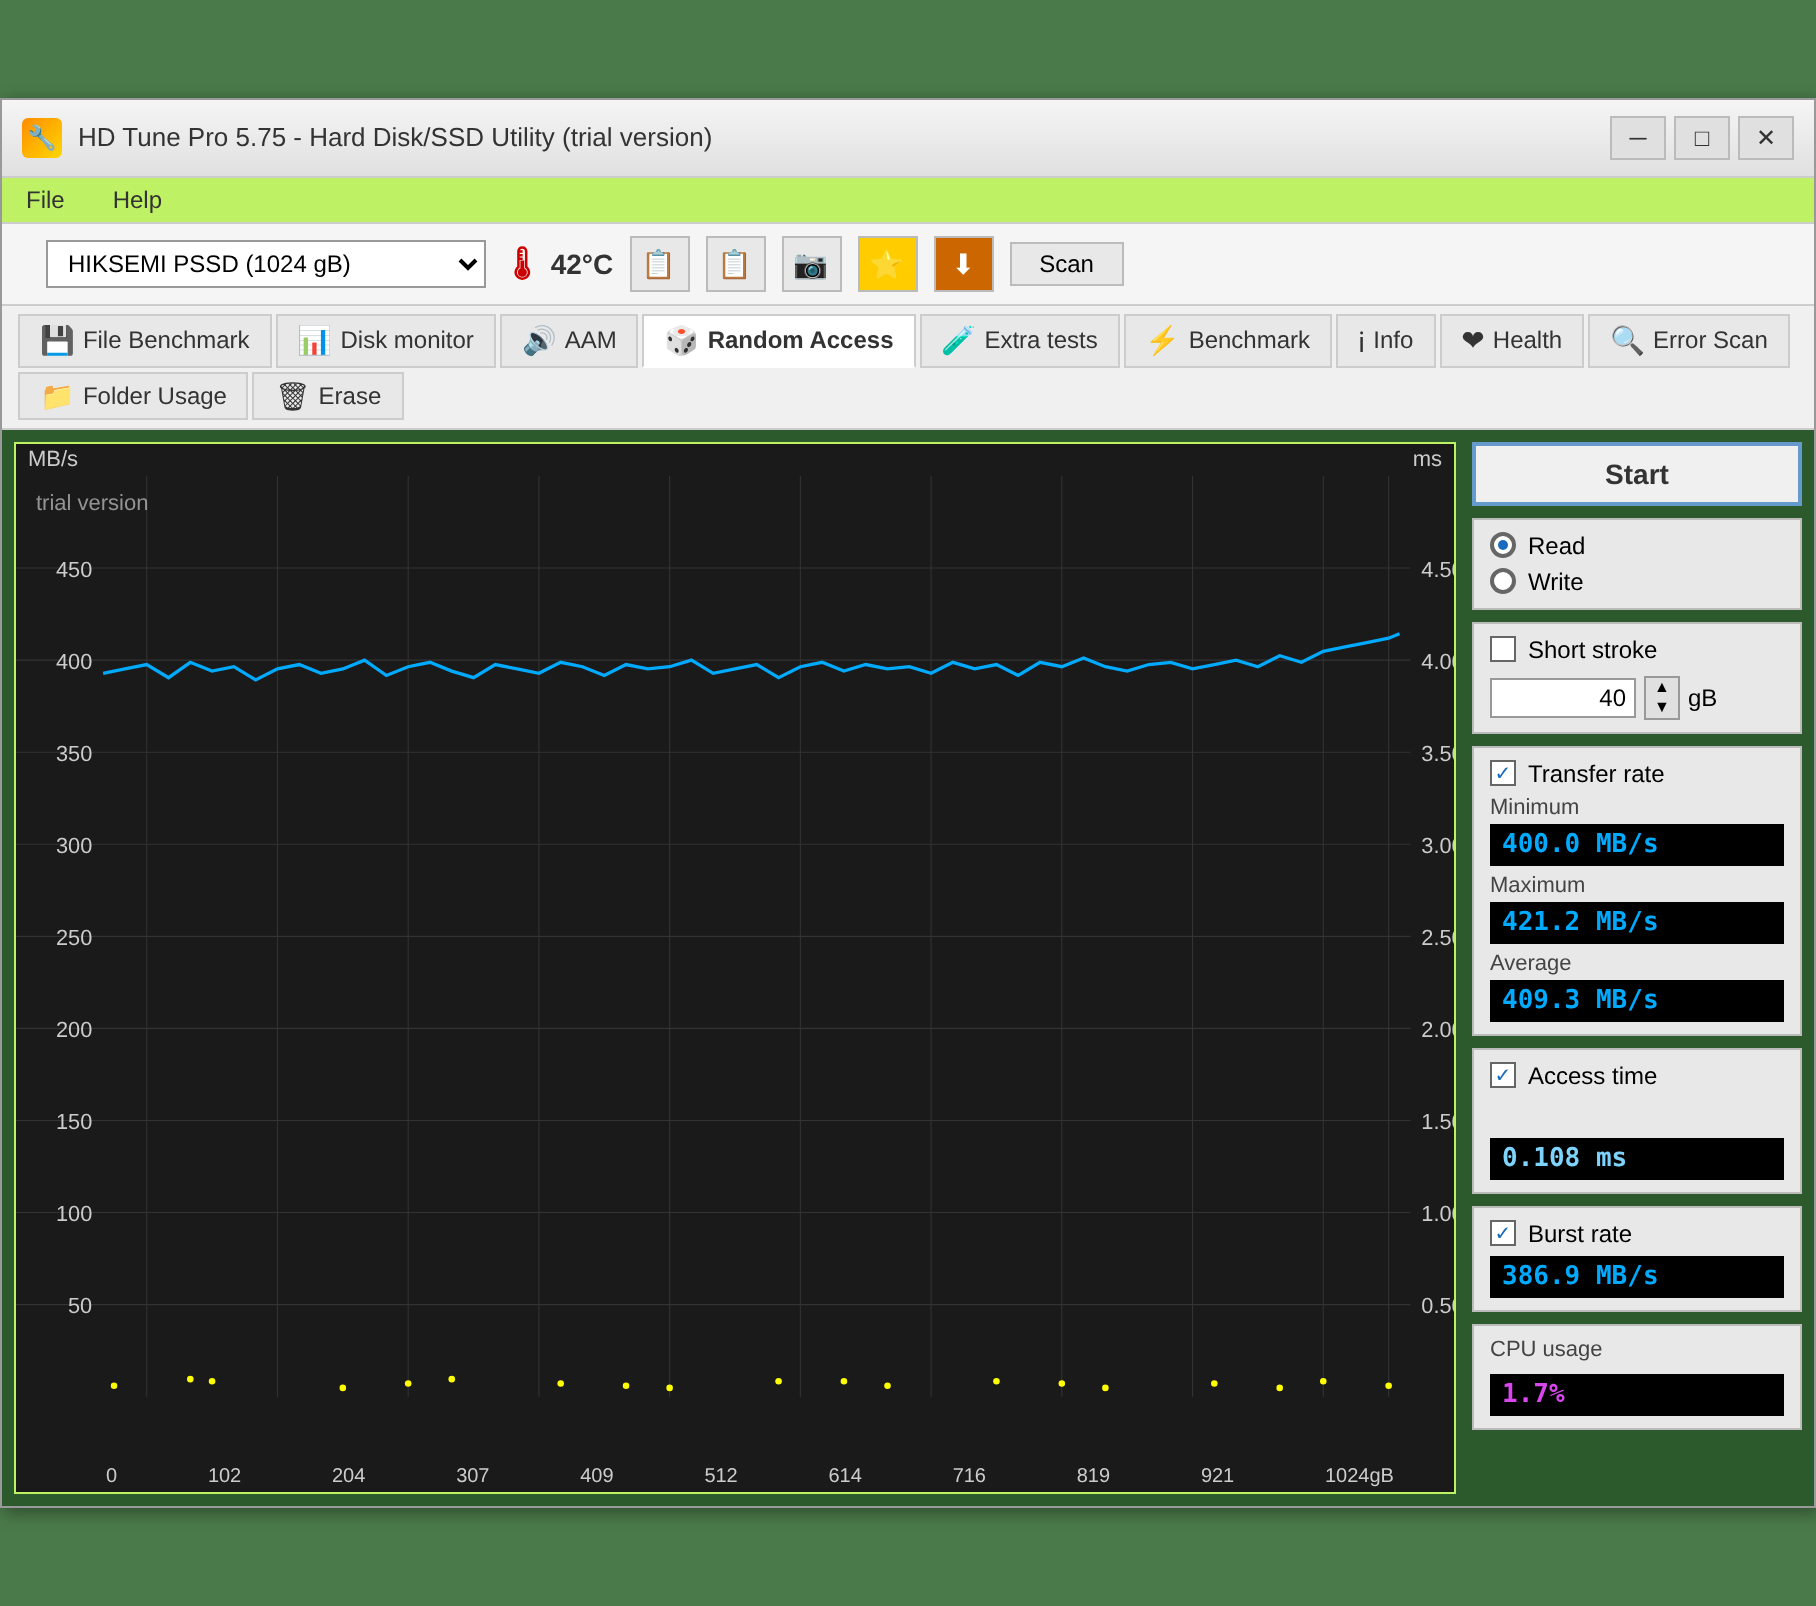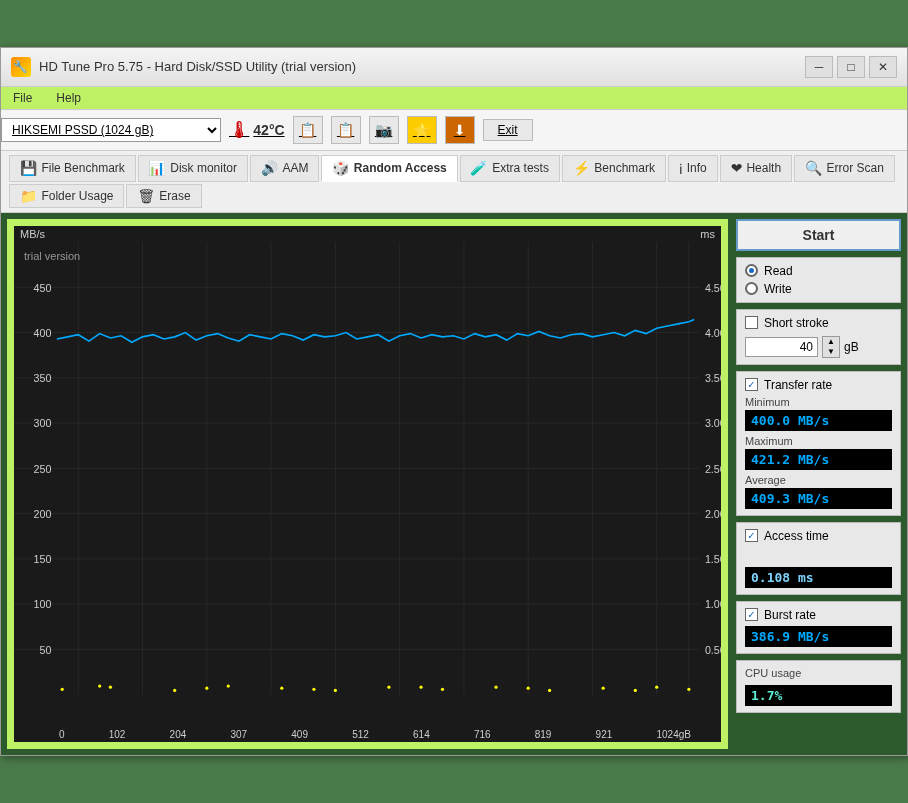--- a/index.html
+++ b/index.html
@@ -68,27 +68,26 @@
       gap: 16px;
       background: #bef264;
       text-align: center;
     }
     .menu-item {
       padding: 2px 4px;
       cursor: pointer;
       color: #333;
     }
     .toolbar {
-      padding: 6px 0;
+      padding: 6px 22px;
       border-bottom: 1px solid #ccc;
       display: flex;
       align-items: center;
       gap: 8px;
       background: #f5f5f5;
-      text-decoration: underline;
     }
     .disk-select {
       width: 220px;
       padding: 3px 6px;
       border: 1px solid #999;
       background: white;
       font-size: 12px;
       cursor: pointer;
     }
     .temp-display {
@@ -153,21 +152,21 @@
     .content-area {
       display: flex;
       background: #2d5a2d;
       padding: 6px;
       gap: 8px;
       min-height: 500px;
     }
     .chart-container {
       flex: 1;
       background: #1a1a1a;
-      border: 7px solid #bef264;
+      border: 1px solid #bef264;
       position: relative;
       display: flex;
       flex-direction: column;
     }
     .chart-header {
       display: flex;
       justify-content: space-between;
       padding: 2px 6px;
       color: #ccc;
       font-size: 11px;
@@ -310,21 +309,21 @@
     .metric-value {
       background: #000;
       color: #00aaff;
       padding: 3px 6px;
       font-size: 13px;
       font-weight: bold;
       font-family: monospace;
       width: 100%;
     }
     .metric-value.yellow { color: #7dd3fc; margin-top: 20px; }
-    .metric-value.white { color: #5eead4; }
+    .metric-value.white { color: #d946ef; }
     .metric-section {
       background: #e8e8e8;
       border: 1px solid #bbb;
       padding: 6px 8px;
       display: flex;
       flex-direction: column;
       gap: 4px;
     }
   </style>
 </head>
@@ -355,21 +354,21 @@
     </select>
     <div class="temp-display">
       <span class="temp-icon">🌡</span>
       <span>42°C</span>
     </div>
     <button class="toolbar-btn">📋</button>
     <button class="toolbar-btn">📋</button>
     <button class="toolbar-btn">📷</button>
     <button class="toolbar-btn yellow">⭐</button>
     <button class="toolbar-btn download">⬇</button>
-    <button class="exit-btn">Exit</button>
+    <button class="exit-btn">Scan</button>
   </div>
 
   <div class="nav-tabs">
     <div class="nav-tab">
       <span class="tab-icon">💾</span>
       <span>File Benchmark</span>
     </div>
     <div class="nav-tab">
       <span class="tab-icon">📊</span>
       <span>Disk monitor</span>

